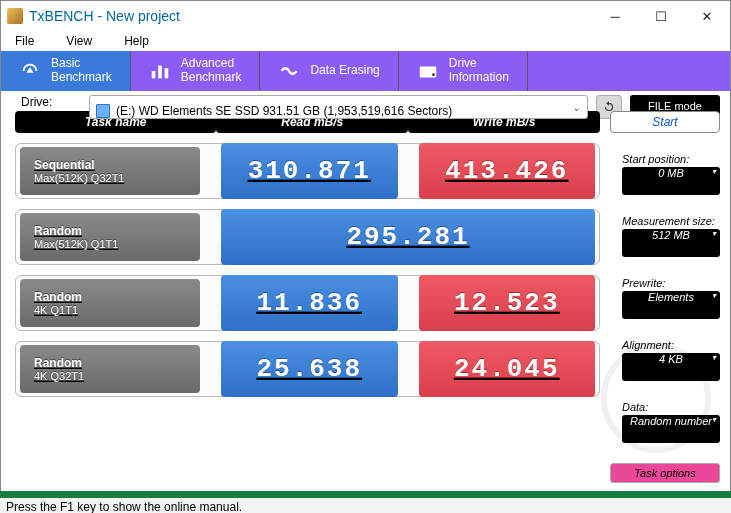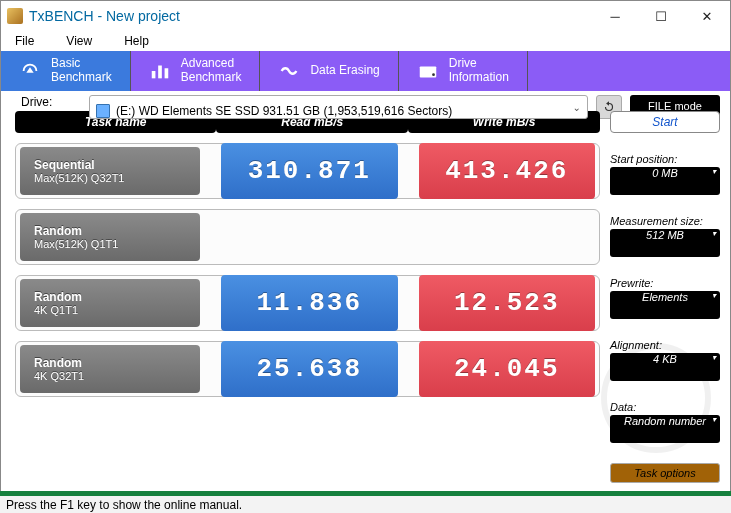--- a/index.html
+++ b/index.html
@@ -33,39 +33,39 @@
 .driveRow .refreshBtn { width:26px; height:24px; background:#d8d8d8; border:1px solid #aaa; border-radius:3px; display:flex; align-items:center; justify-content:center; }
 .driveRow .modeBtn { width:90px; height:22px; background:#000; color:#fff; font-size:11px; display:flex; align-items:center; justify-content:center; border-radius:3px; }
 
 
 .main { display:flex; padding:0 10px 0 14px; gap:10px; }
 .resultCol { flex:1; display:flex; flex-direction:column; gap:10px; }
 .headerRow { display:flex; gap:0; }
 .headerRow .hcell { flex:1; background:#000; color:#fff; font-size:12px; font-style:italic; font-weight:bold; height:22px; display:flex; align-items:center; justify-content:center; border-radius:4px; }
 .headerRow .hcell:first-child { flex:1.05; }
 
-.taskRow { height:56px; border:1px solid #bbb; border-radius:6px; display:flex; align-items:center; padding:4px; gap:21px; background:#fcfcfc; }
+.taskRow { height:56px; border:1px solid #bbb; border-radius:6px; display:flex; align-items:center; padding:4px; gap:21px; background:#fcfcfc;text-decoration:underline; }
 .taskBtn { width:180px; height:48px; background:linear-gradient(#8a8a8a,#6a6a6a); border-radius:4px; color:#fff; font-size:12px; display:flex; flex-direction:column; justify-content:center; padding:0 14px; text-shadow:0 -1px 0 #444; }
 .taskBtn .t1 { font-weight:bold; font-size:12px; }
 .taskBtn .t2 { font-size:11px; }
 .valbox { flex:1; height:56px; border-radius:4px; display:flex; align-items:center; justify-content:center; color:#fff; font-size:26px; font-weight:bold; font-family:"Courier New",monospace; letter-spacing:2px; text-shadow:0 -1px 0 rgba(0,0,0,.35);}
 .valbox.read { background:linear-gradient(#4a90e2,#2f6fc9); }
 .valbox.write { background:linear-gradient(#ef5a64,#d93e4b); }
 
 
 .sideCol { width:110px; display:flex; flex-direction:column; gap:20px; font-size:11px;font-style:italic; }
 .sideCol .startBtn { height:22px; background:#fff; border:1px solid #888; border-radius:4px; display:flex; align-items:center; justify-content:center; font-size:12px; color:#1255cc; }
-.sideCol .grp { display:flex; flex-direction:column; gap:2px; }
+.sideCol .grp { display:flex; flex-direction:column; gap:2px;margin-left:12px; }
 .sideCol .glabel { font-size:11px; color:#000; }
 .sideCol .blackBtn { height:28px; background:#000; color:#fff; display:flex; justify-content:center; border-radius:3px; font-size:11px; position:relative;}
-.sideCol .whiteBtn { height:20px; background:#a16207; color:#000; border:1px solid #aaa; display:flex; align-items:center; justify-content:center; border-radius:3px; font-size:11px;}
+.sideCol .whiteBtn { height:20px; background:#ec4899; color:#000; border:1px solid #aaa; display:flex; align-items:center; justify-content:center; border-radius:3px; font-size:11px;}
 .sideCol .blackBtn .chev, .sideCol .whiteBtn .chev { position:absolute; right:4px; font-size:8px; }
 
 
-.statusbar { position:absolute; bottom:0; left:0; right:0; height:22px; border-top:5px solid #15803d; font-size:12px; padding:2px 6px; background:#f3f3f3; }
+.statusbar { position:absolute; bottom:0; left:0; right:0; height:22px; border-top:7px solid #15803d; font-size:12px; padding:2px 6px; background:#f3f3f3; }
 
 
 .watermark { position:absolute; right:20px; bottom:60px; width:110px; height:110px; border:6px solid rgba(0,0,0,.06); border-radius:50%; pointer-events:none;}
 </style>
 </head>
 <body>
 
 <div class="titlebar">
   <div class="appicon"></div>
   <div class="title">TxBENCH - New project</div>
@@ -153,20 +153,21 @@
       </div>
       <div class="valbox read">310.871</div>
       <div class="valbox write">413.426</div>
     </div>
 
     <div class="taskRow">
       <div class="taskBtn">
         <span class="t1">Random</span>
         <span class="t2">Max(512K) Q1T1</span>
       </div>
+      <div class="valbox read">295.281</div>
     </div>
 
     <div class="taskRow">
       <div class="taskBtn">
         <span class="t1">Random</span>
         <span class="t2">4K Q1T1</span>
       </div>
       <div class="valbox read">11.836</div>
       <div class="valbox write">12.523</div>
     </div>

